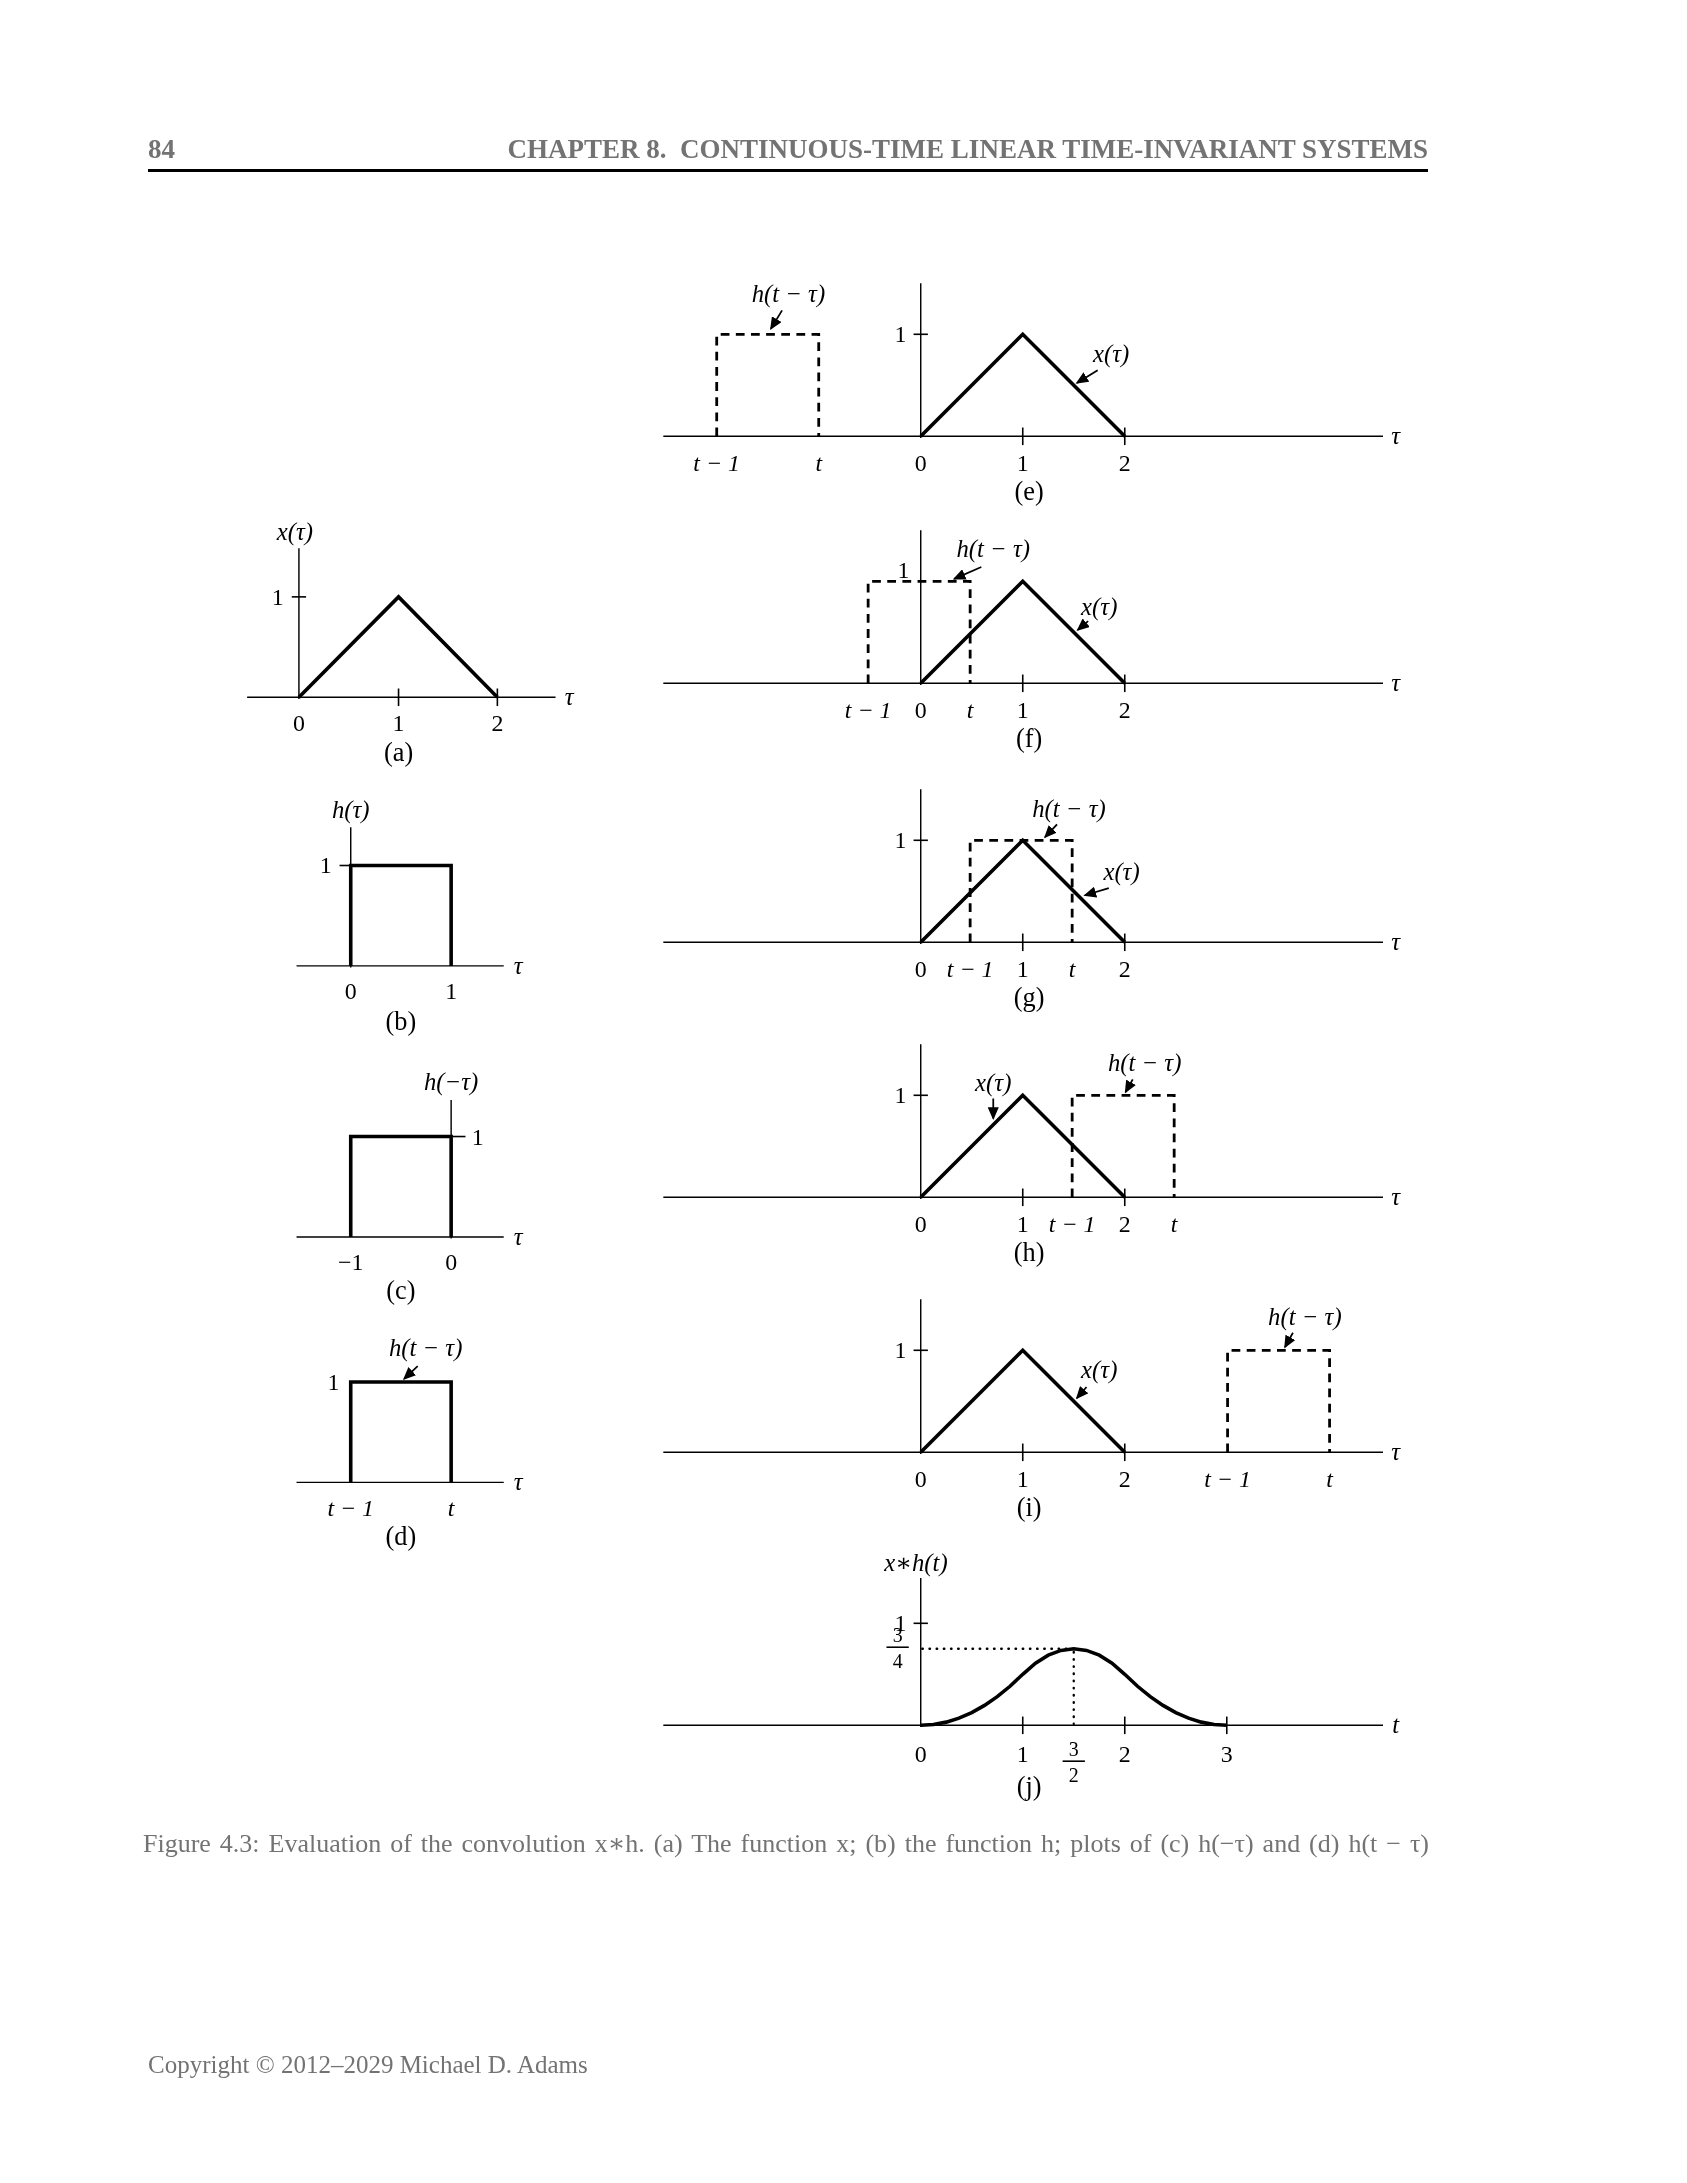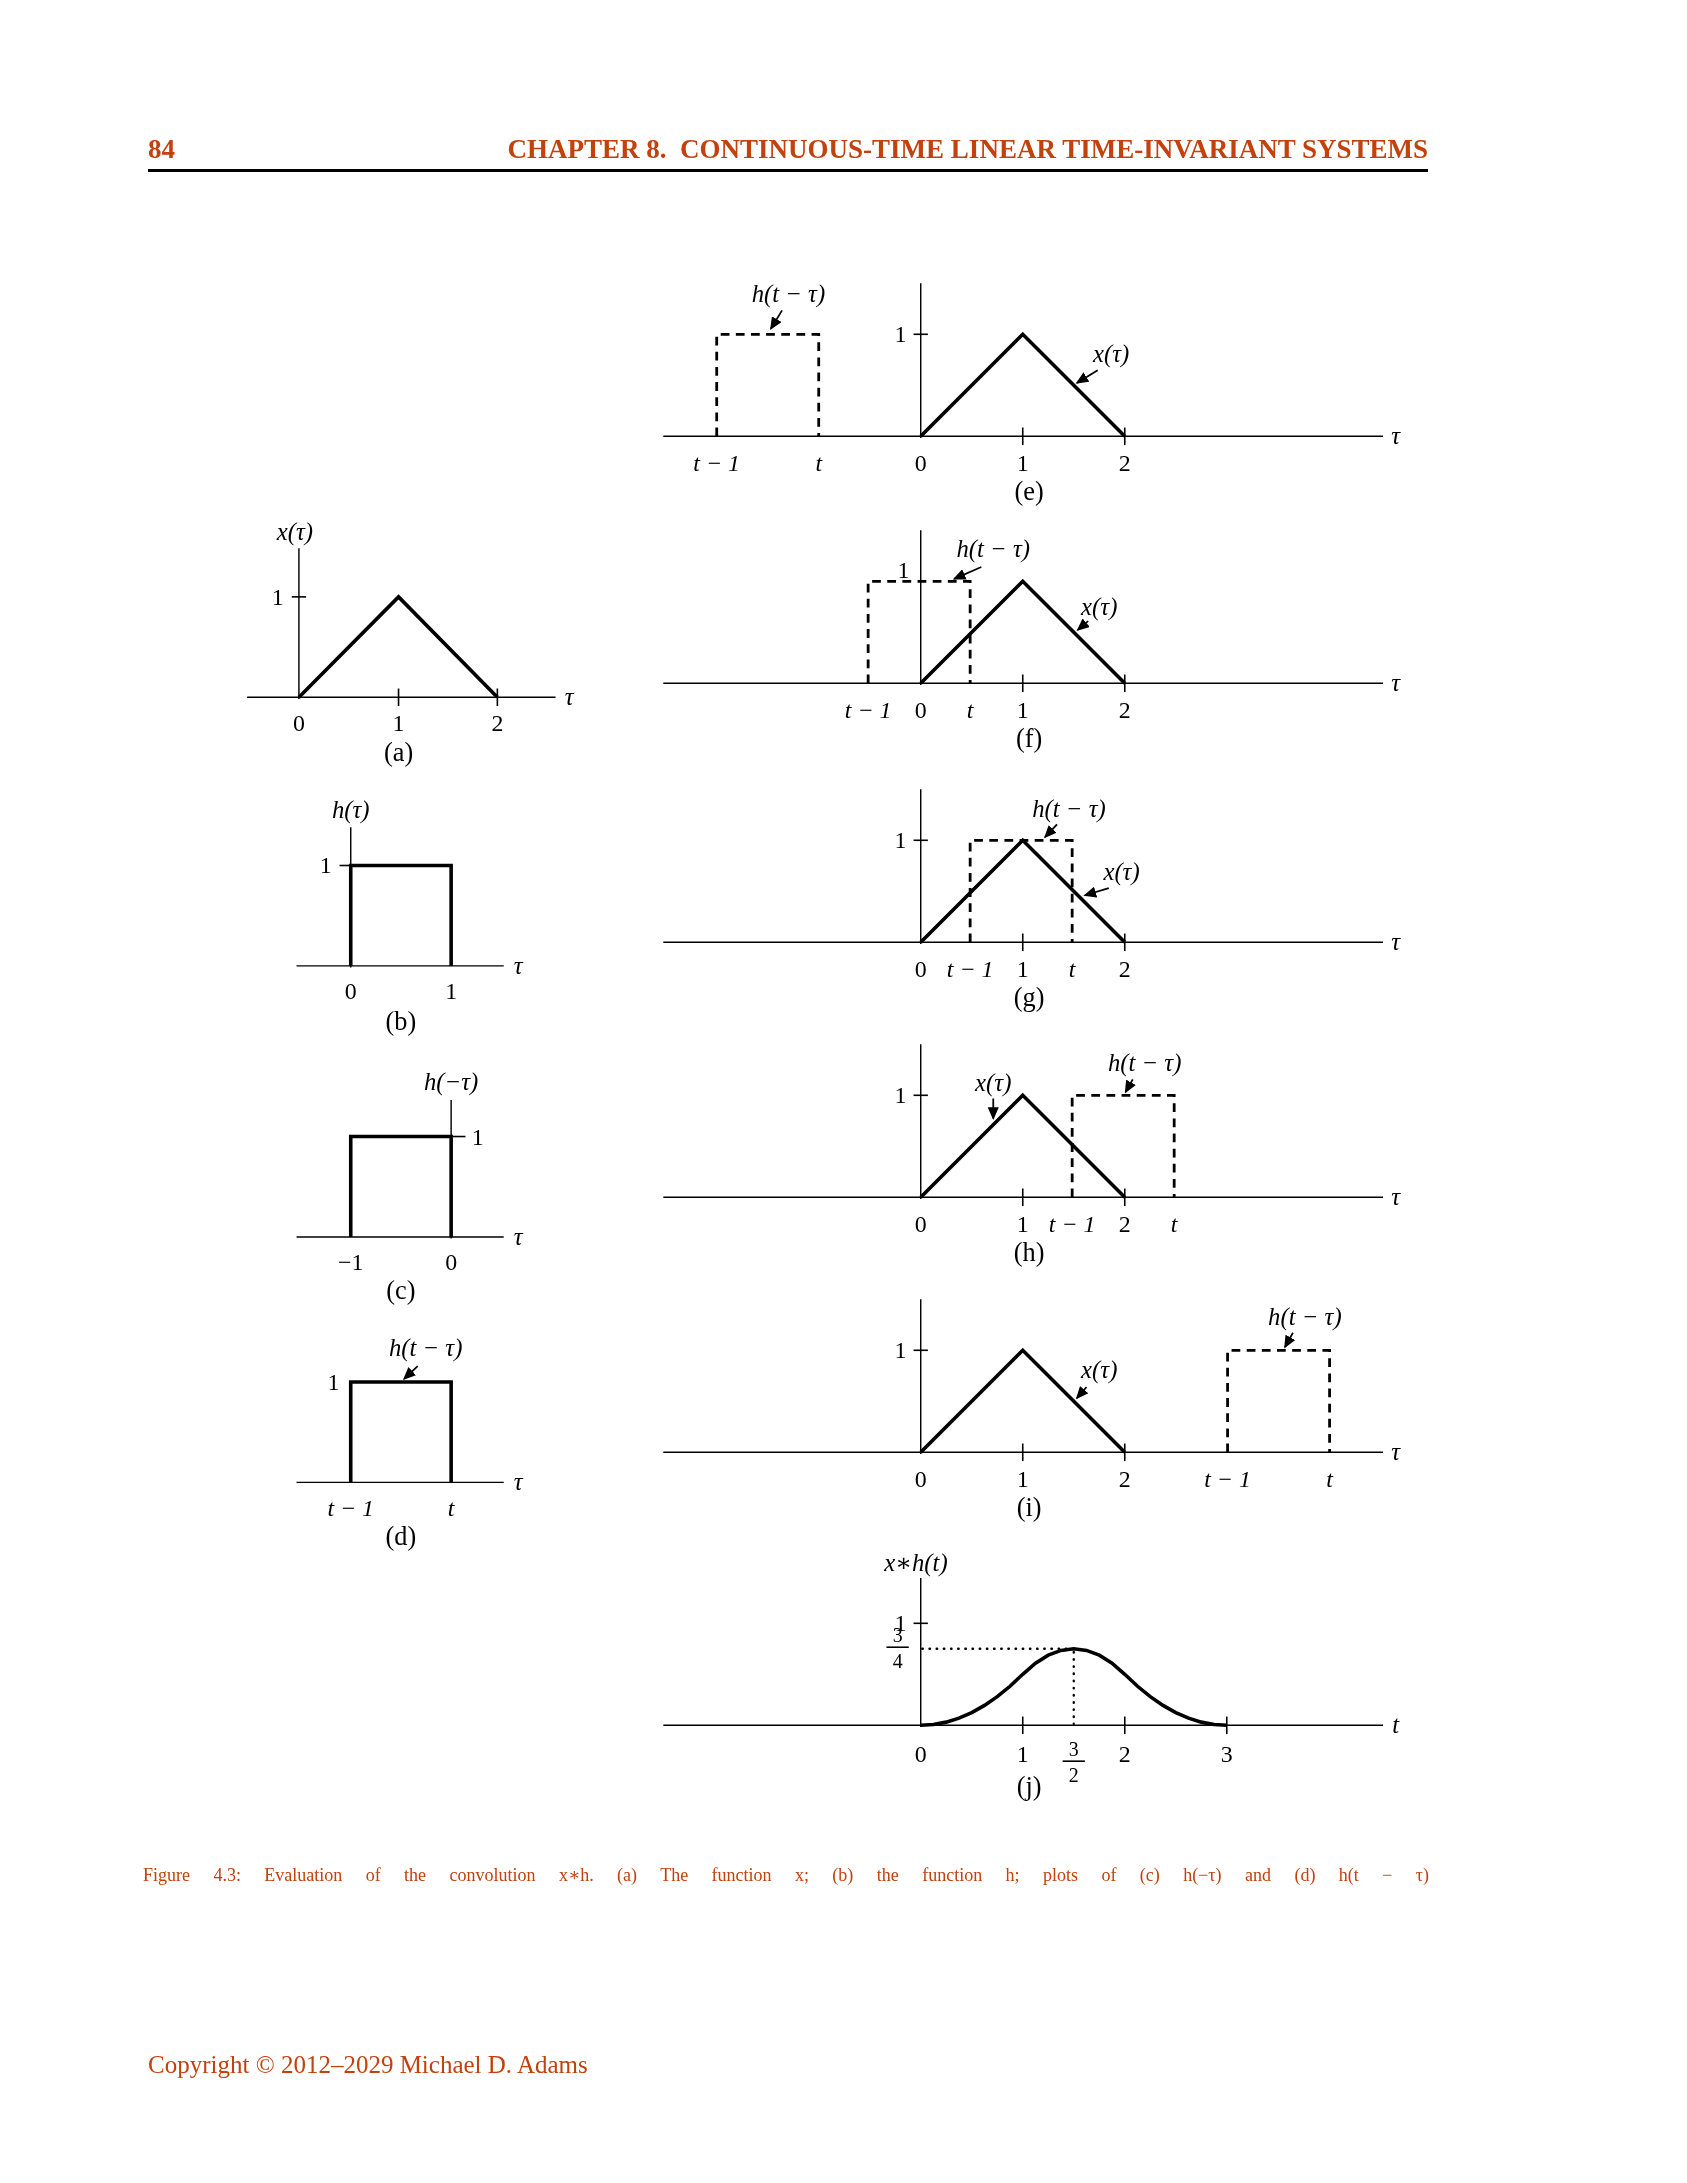--- a/index.html
+++ b/index.html
@@ -1,22 +1,22 @@
 <!DOCTYPE html>
 <html style="font-size:12.7px"><head>
 <meta charset="utf-8">
 <style>
   html,body{margin:0;padding:0;background:#ffffff;}
-  #page{position:relative;width:1688px;height:2183px;background:#ffffff;color:#c2410c;
+  #page{position:relative;width:1688px;height:2183px;background:#ffffff;color:#737373;
         font-family:"Liberation Serif","DejaVu Serif",serif;overflow:hidden;}
   .abs{position:absolute;}
   #header-num{left:148px;top:134px;font-size:27px;font-weight:bold;}
   #header-title{left:148px;top:134px;width:1280px;text-align:right;font-size:27px;font-weight:bold;}
   #header-rule{left:148px;top:169px;width:1280px;height:3.2px;background:#000;}
-  #caption{left:143px;top:1825px;width:1286px;font-size:18px;line-height:37px;margin-top:32px;}
+  #caption{left:143px;top:1825px;width:1286px;font-size:26px;line-height:37px;}
   .cap-just{text-align:justify;text-align-last:justify;}
   #footer-left{left:148px;top:2051px;font-size:25px;}
   #footer-right{left:148px;top:2051px;width:1280px;text-align:right;font-size:25px;}
   svg{position:absolute;overflow:visible;}
   svg text{fill:#000;font-family:"Liberation Serif","DejaVu Serif",serif;}
   .thin{stroke:#000;stroke-width:1.8;fill:none;}
   .tk{stroke:#000;stroke-width:2;fill:none;}
   .fnl{stroke:#000;stroke-width:4.5;fill:none;stroke-linejoin:miter;}
   .dsh{stroke:#000;stroke-width:3.5;fill:none;stroke-dasharray:11 8;}
   .dot{stroke:#000;stroke-width:3;fill:none;stroke-dasharray:0.6 8.4;stroke-linecap:round;}

